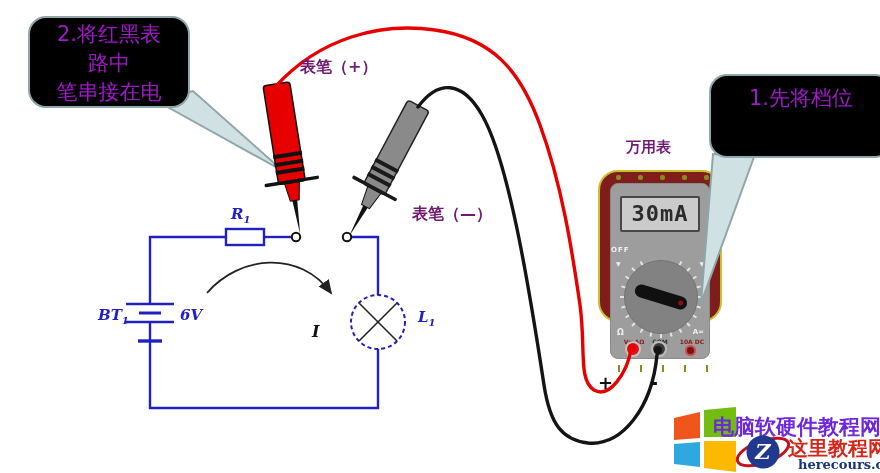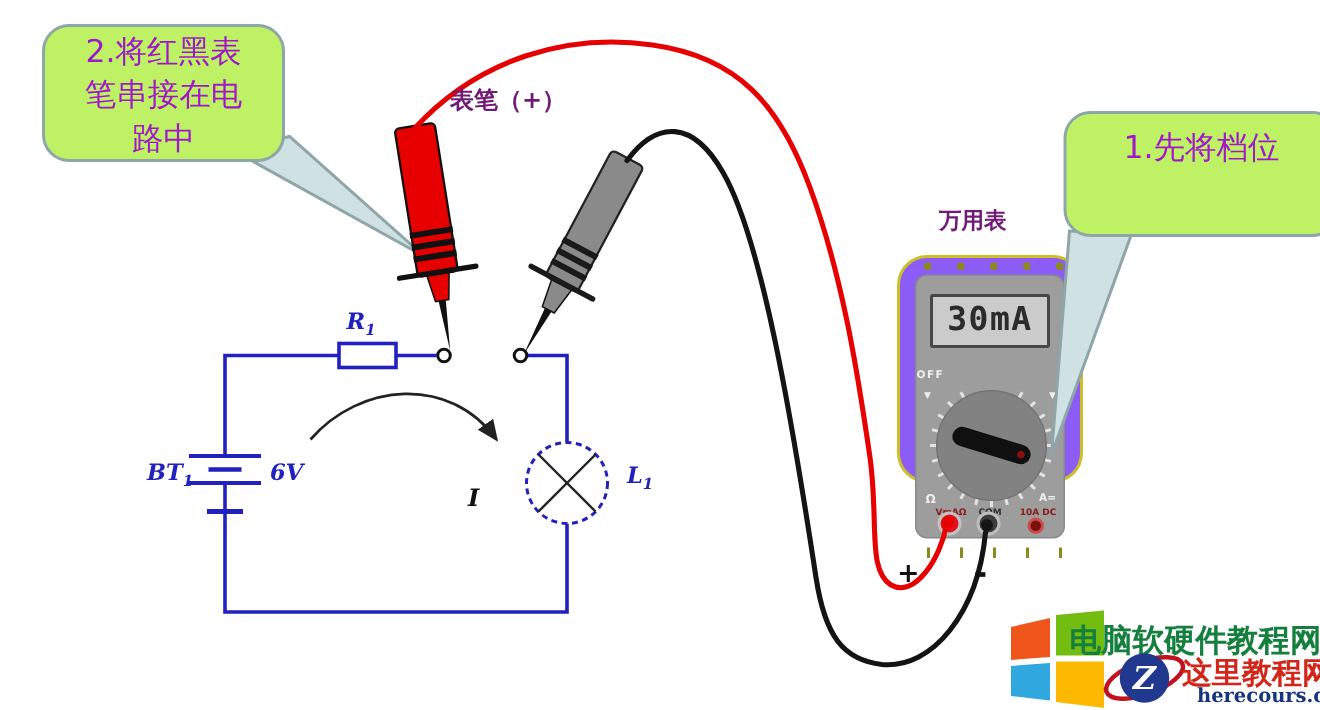--- a/index.html
+++ b/index.html
@@ -3,21 +3,21 @@
 <meta charset="utf-8">
 <style>
   * { margin:0; padding:0; box-sizing:border-box; }
   body { font-family:"DejaVu Sans", sans-serif; background:#fff; }
   #canvas { position:relative; width:880px; height:473px; background:#ffffff; overflow:hidden; }
 
   
   #scene-svg { position:absolute; left:0; top:0; z-index:2; pointer-events:none; }
 
   
-  .callout { position:absolute; background:#bef264; border:2px solid #8fa6a8; border-radius:18px;
+  .callout { position:absolute; background:#000000; border:2px solid #8fa6a8; border-radius:18px;
              color:#a019c8; text-align:center; z-index:3; }
   #callout-step2 { left:28px; top:16px; width:162px; height:92px; font-size:21px; line-height:29px; padding-top:2px; }
   #callout-step1 { left:709px; top:74px; width:184px; height:84px; font-size:21px; line-height:32px; padding-top:6px; }
 
   
   .plabel { position:absolute; font-weight:bold; font-size:16px; color:#701a75; z-index:4; }
   #probe-pos-label { left:300px; top:57px; }
   #probe-neg-label { left:412px; top:204px; }
   #meter-title { left:626px; top:138px; font-size:15px; }
   #caption { position:absolute; left:349px; top:440px; font-size:19px; color:#1a1a1a; letter-spacing:3px; z-index:4; }
@@ -30,21 +30,21 @@
             color:#2121bf; font-size:15px; z-index:4; }
   .clabel sub { font-size:10px; }
   #label-R { left:231px; top:205px; }
   #label-BT { left:98px; top:306px; }
   #label-V { left:180px; top:306px; }
   #label-L { left:418px; top:308px; }
   #label-I { position:absolute; left:312px; top:322px; font-family:"DejaVu Serif", serif; font-style:italic;
              font-weight:bold; font-size:16px; color:#111; z-index:4; }
 
   
-  #meter { position:absolute; left:598px; top:170px; width:124px; height:152px; background:#8b5cf6;
+  #meter { position:absolute; left:598px; top:170px; width:124px; height:152px; background:#7f1d1d;
            border:2px solid #cdbe2a; border-radius:20px; z-index:1; }
   .bump { position:absolute; top:3px; width:5px; height:5px; background:#8a8a1f; border-radius:2px; }
   #meter-face { position:absolute; left:10px; top:11px; width:100px; height:176px; background:#9d9d9d;
                 border:1px solid #8a8a8a; border-radius:8px; }
   #meter-display { position:absolute; left:9px; top:12px; width:80px; height:36px; background:#cbcbcb;
                    border:2px solid #474747; border-radius:2px; text-align:center; }
   #meter-display span { font-family:"DejaVu Sans Mono", monospace; font-weight:bold; font-size:22px;
                         line-height:32px; color:#2b2b2b; letter-spacing:1px; }
   .dial-txt { position:absolute; color:#efefef; font-weight:bold; }
   #dial-off { left:0; right:0; top:62px; text-align:left; font-size:7px; letter-spacing:1px; }
@@ -65,21 +65,21 @@
   #jl-2 { left:62px; width:38px; color:#8b1a1a; }
   .jack { position:absolute; border-radius:50%; }
   #jack-red   { left:14px; top:157px; width:16px; height:16px; background:#e0101c; border:2px solid #c2c2c2; }
   #jack-com   { left:40px; top:157px; width:16px; height:16px; background:#3c3c3c; border:2px solid #bdbdbd; }
   #jack-10a   { left:74px; top:161px; width:11px; height:11px; background:#7a1010; border:2px solid #cc4c4c; }
   .vent { position:absolute; top:193px; width:2px; height:7px; background:#8a8a1f; }
 
   
   #watermark { position:absolute; left:664px; top:404px; width:216px; height:69px; z-index:3; }
   #win-logo { position:absolute; left:4px; top:2px; }
-  #wm-title { position:absolute; left:49px; top:9px; font-size:21px; font-weight:bold; color:#15803d; white-space:nowrap; }
+  #wm-title { position:absolute; left:49px; top:9px; font-size:21px; font-weight:bold; color:#6d28d9; white-space:nowrap; }
   #wm-zlogo { position:absolute; left:70px; top:25px; }
   #wm-site { position:absolute; left:124px; top:31px; font-size:20px; font-weight:bold; color:#d3261a; white-space:nowrap; }
   #wm-domain { position:absolute; left:134px; top:53px; font-size:13px; font-weight:bold; color:#16357f;
                font-family:"DejaVu Serif", serif; }
 </style>
 </head>
 <body>
 
 <div id="canvas">
 
@@ -207,28 +207,29 @@
              C586,348 578,380 594,390 C610,399 627,372 631,350" fill="none" stroke="#e60000" stroke-width="3.4" stroke-linecap="round"></path>
     <circle cx="632" cy="348" r="4" fill="#e60000"></circle>
 
     <path d="M418,107 C438,80 462,80 482,115 C508,160 528,280 544,385
              C550,424 562,440 588,443 C622,446 652,408 657,355" fill="none" stroke="#141414" stroke-width="3.4" stroke-linecap="round"></path>
     <circle cx="658" cy="350" r="4" fill="#141414"></circle>
   </svg>
 
   <div class="callout" id="callout-step2">
     <div>2.将红黑表</div>
+    <div>路中</div>
     <div>笔串接在电</div>
-    <div>路中</div>
   </div>
   <div class="callout" id="callout-step1">
     <div>1.先将档位</div>
   </div>
 
   <span class="plabel" id="probe-pos-label">表笔（+）</span>
+  <span class="plabel" id="probe-neg-label">表笔（—）</span>
   <span class="plabel" id="meter-title">万用表</span>
 
   <span class="clabel" id="label-R"><span>R</span><sub>1</sub></span>
   <span class="clabel" id="label-BT"><span>BT</span><sub>1</sub></span>
   <span class="clabel" id="label-V">6V</span>
   <span class="clabel" id="label-L"><span>L</span><sub>1</sub></span>
   <span id="label-I">I</span>
 
   <span class="wireterm" id="wire-plus">+</span>
   <span class="wireterm" id="wire-minus">-</span>

